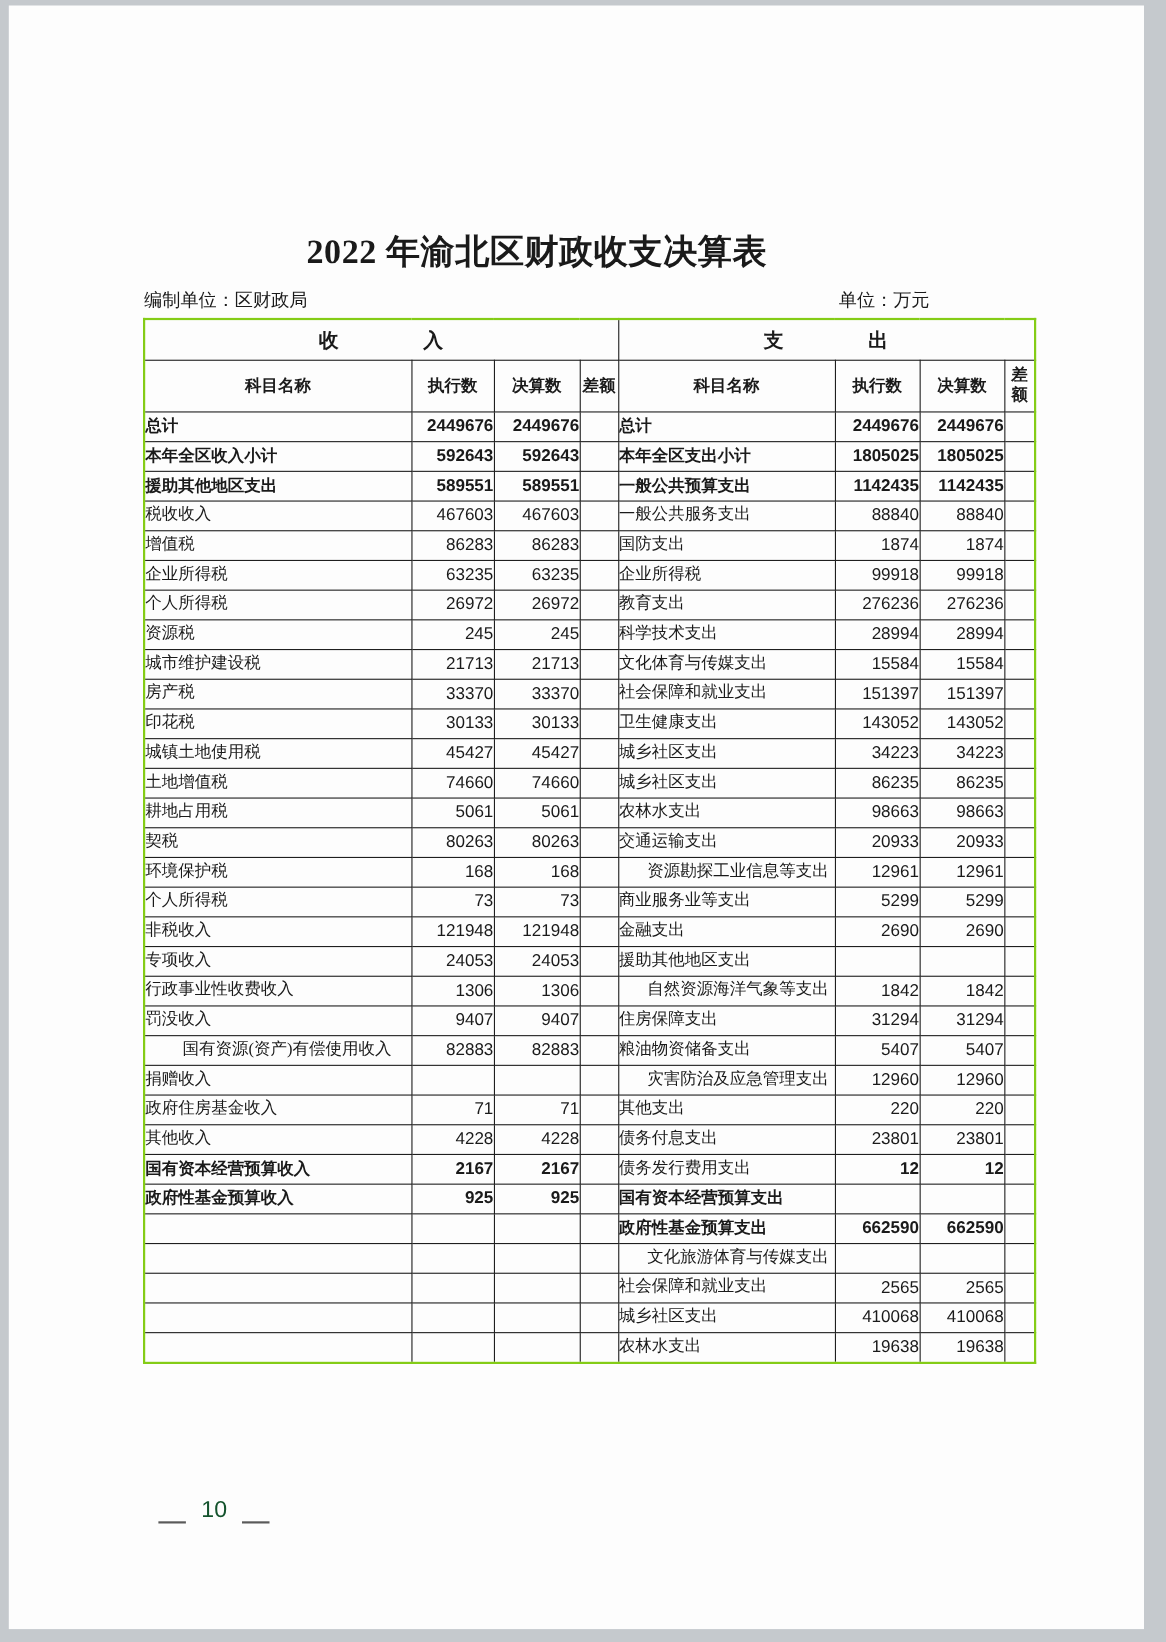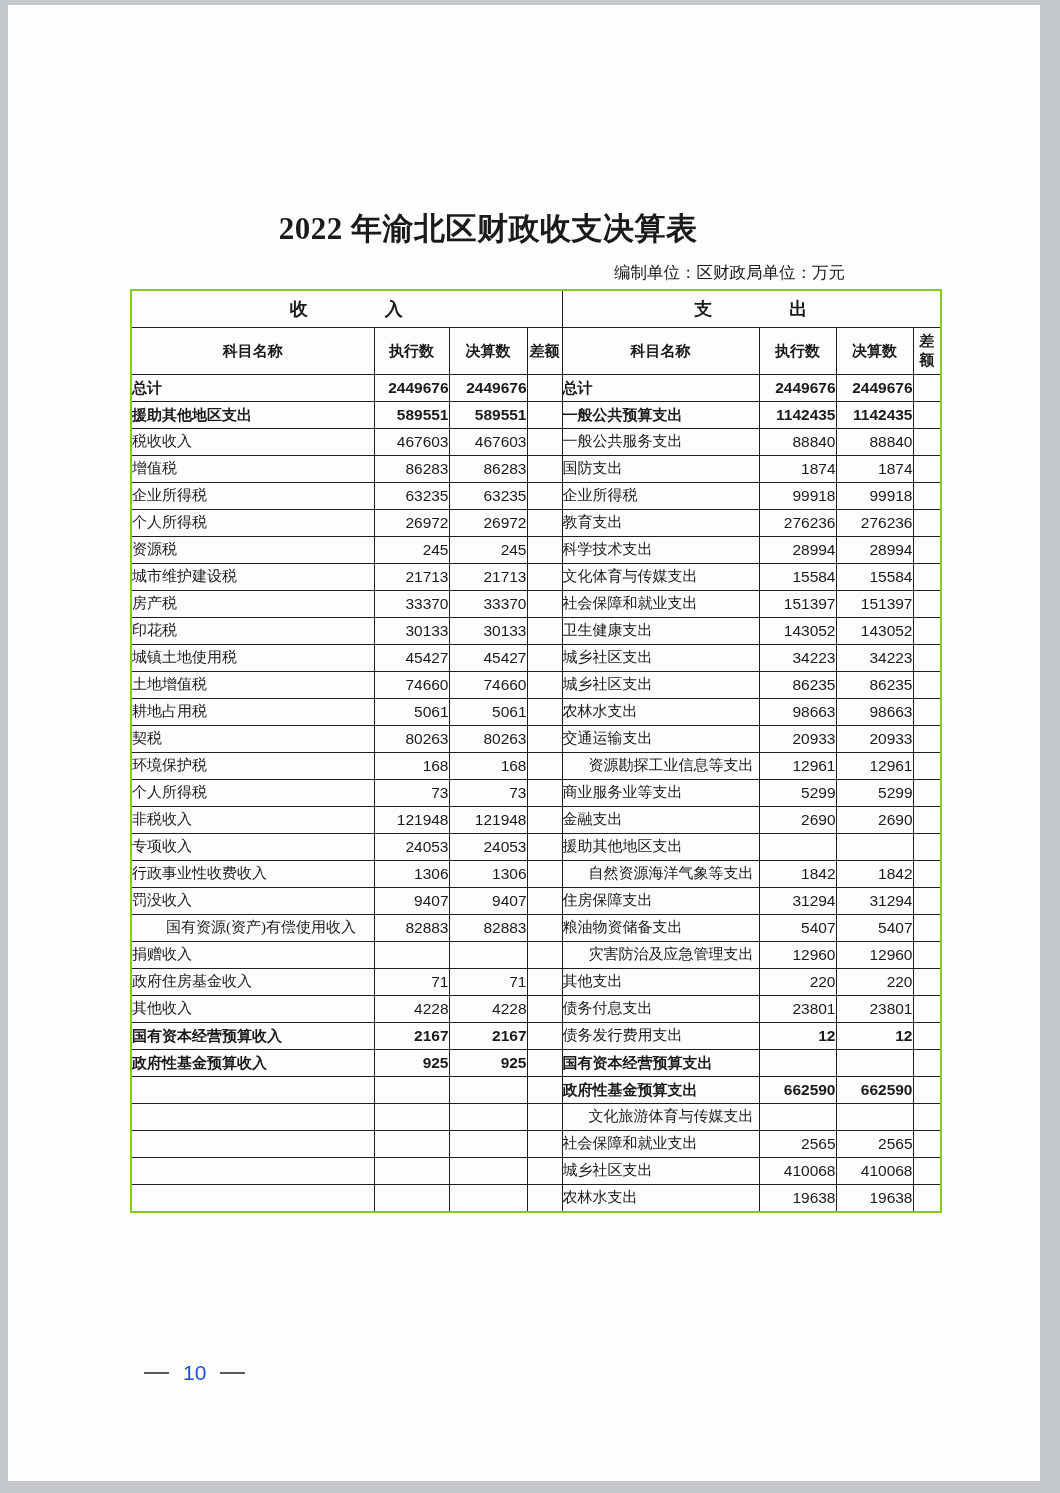--- a/index.html
+++ b/index.html
@@ -20,21 +20,21 @@
   .doc-title {
     margin-top:203px;
     text-align:center;
     font-size:31px;
     font-weight:bold;
     letter-spacing:0.5px;
     white-space:nowrap;
   }
   .meta-row {
     display:flex;
-    justify-content:flex-end;
+    justify-content:space-between;
     align-items:flex-end;
     font-size:16.5px;
     margin-top:12px;
     margin-bottom:5px;
     padding:0 1px;
   }
   table.fiscal {
     border-collapse:collapse;
     table-layout:fixed;
     width:810px;
@@ -85,25 +85,25 @@
   .s-l1      { padding-left:24px; }
   .s-l2      { padding-left:42px; }
   .s-wrapL   { padding-left:8px; padding-right:20px; text-indent:34px; }
   .s-r1      { padding-left:30px; }
   .s-wrapR   { padding-left:6px; padding-right:4px; text-indent:26px; }
   .s-empty   { }
   .footer {
     position:absolute;
     left:136px; top:1356px;
     display:flex;
-    align-items:center;
+    align-items:flex-end;
     gap:14px;
     font-family:"Liberation Sans", sans-serif;
     font-size:21px;
-    color:#1d4ed8;
+    color:#14532d;
   }
   .footer .dash {
     width:25px; height:0;
     border-top:2.5px solid #5a5a5a;
   }
 </style>
 </head>
 <body>
 
 <div class="page">
@@ -148,20 +148,30 @@
             <td class="name s-total">总计</td>
             <td class="num">2449676</td>
             <td class="num">2449676</td>
             <td class="diff"></td>
             <td class="name s-total">总计</td>
             <td class="num">2449676</td>
             <td class="num">2449676</td>
             <td class="diff"></td>
           </tr>
           <tr class="data-row bold-row">
+            <td class="name s-total">本年全区收入小计</td>
+            <td class="num">592643</td>
+            <td class="num">592643</td>
+            <td class="diff"></td>
+            <td class="name s-total">本年全区支出小计</td>
+            <td class="num">1805025</td>
+            <td class="num">1805025</td>
+            <td class="diff"></td>
+          </tr>
+          <tr class="data-row bold-row">
             <td class="name s-section">援助其他地区支出</td>
             <td class="num">589551</td>
             <td class="num">589551</td>
             <td class="diff"></td>
             <td class="name s-section">一般公共预算支出</td>
             <td class="num">1142435</td>
             <td class="num">1142435</td>
             <td class="diff"></td>
           </tr>
           <tr class="data-row">

